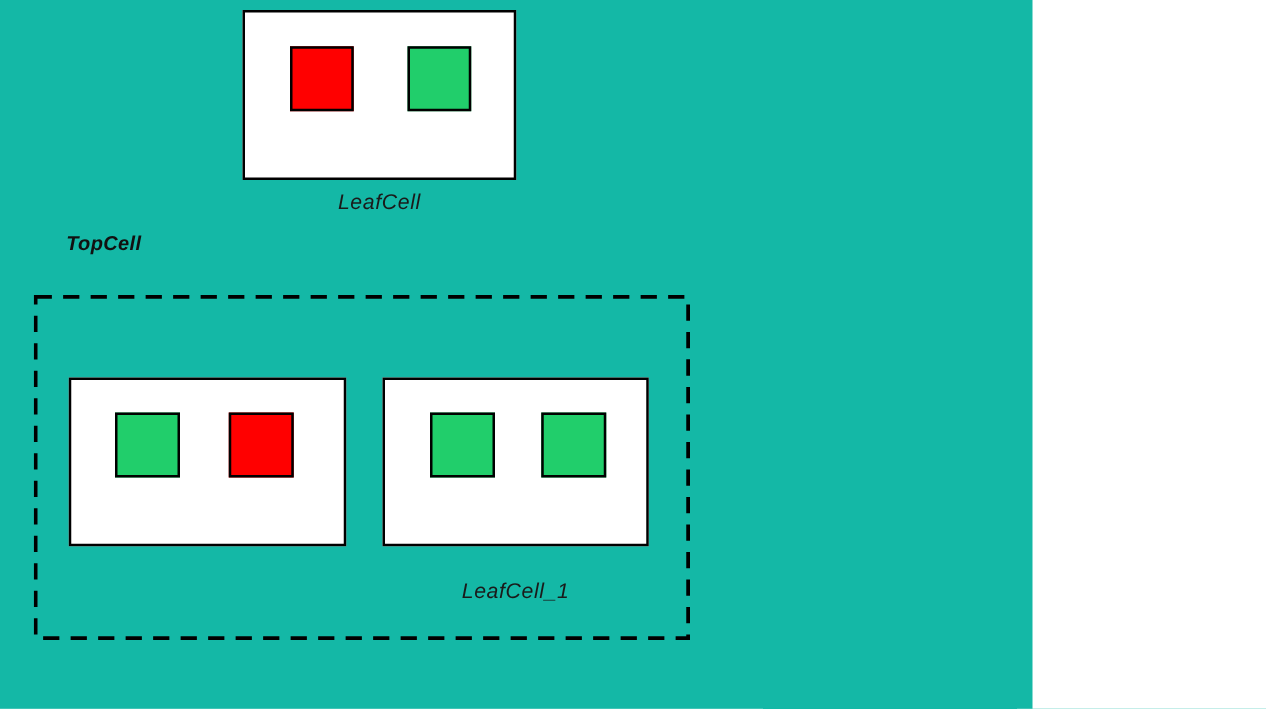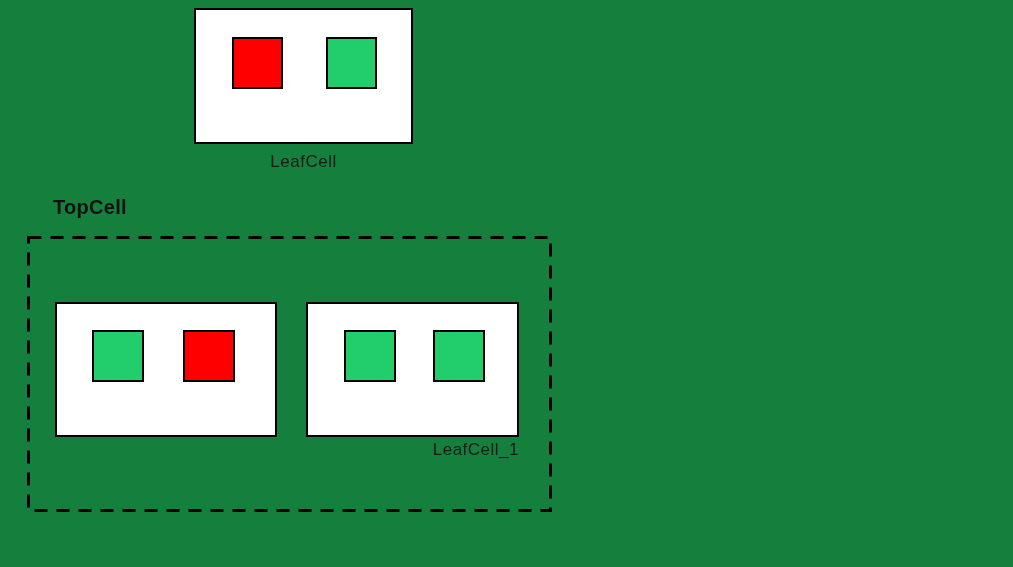--- a/index.html
+++ b/index.html
@@ -2,24 +2,25 @@
 <html><head>
 <meta charset="utf-8">
 <style>
   html, body { margin: 0; padding: 0; }
   body {
     font-family: "Liberation Sans", "DejaVu Sans", sans-serif;
     background: #ffffff;
   }
   .canvas {
     position: relative;
-    width: 1013px;
+    width: 826px;
     height: 567px;
-    background: #15803d;
+    background: #14b8a6;
     overflow: hidden;
+    font-style: italic;
   }
 
   .cell-box {
     position: absolute;
     box-sizing: border-box;
     border: 2px solid #000000;
     background: #ffffff;
   }
   .block {
     position: absolute;
@@ -31,22 +32,22 @@
     text-align: center;
     font-size: 17px;
     line-height: 20px;
     color: #1a1a1a;
     letter-spacing: 0.5px;
     white-space: nowrap;
   }
   .topcell-label {
     position: absolute;
     left: 53px;
-    top: 198px;
-    font-size: 20px;
+    top: 186px;
+    font-size: 16px;
     line-height: 19px;
     font-weight: bold;
     color: #111111;
     letter-spacing: 0.3px;
   }
   .boundary {
     position: absolute;
     left: 27px;
     top: 236px;
     width: 525px;
@@ -62,21 +63,21 @@
   
   #inst0-box    { left: 55px;  top: 302px; width: 222px; height: 135px; }
   #inst0-blk0   { left: 92px;  top: 330px; width: 52px;  height: 52px; }
   #inst0-blk1   { left: 183px; top: 330px; width: 52px;  height: 52px; }
   #inst0-label  { left: 55px;  top: 446px; width: 222px; }
 
   
   #inst1-box    { left: 306px; top: 302px; width: 213px; height: 135px; }
   #inst1-blk0   { left: 344px; top: 330px; width: 52px;  height: 52px; }
   #inst1-blk1   { left: 433px; top: 330px; width: 52px;  height: 52px; }
-  #inst1-label  { left: 306px; top: 440px; width: 213px; text-align: right; }
+  #inst1-label  { left: 306px; top: 463px; width: 213px; }
 </style>
 </head>
 <body>
 
 <div class="canvas">
 
   <div id="master-box" class="cell-box"></div>
   <div id="master-blk0" class="block" style="background: rgb(255, 0, 0);"></div>
   <div id="master-blk1" class="block" style="background: rgb(33, 206, 107);"></div>
   <div id="master-label" class="cell-label">LeafCell</div>

